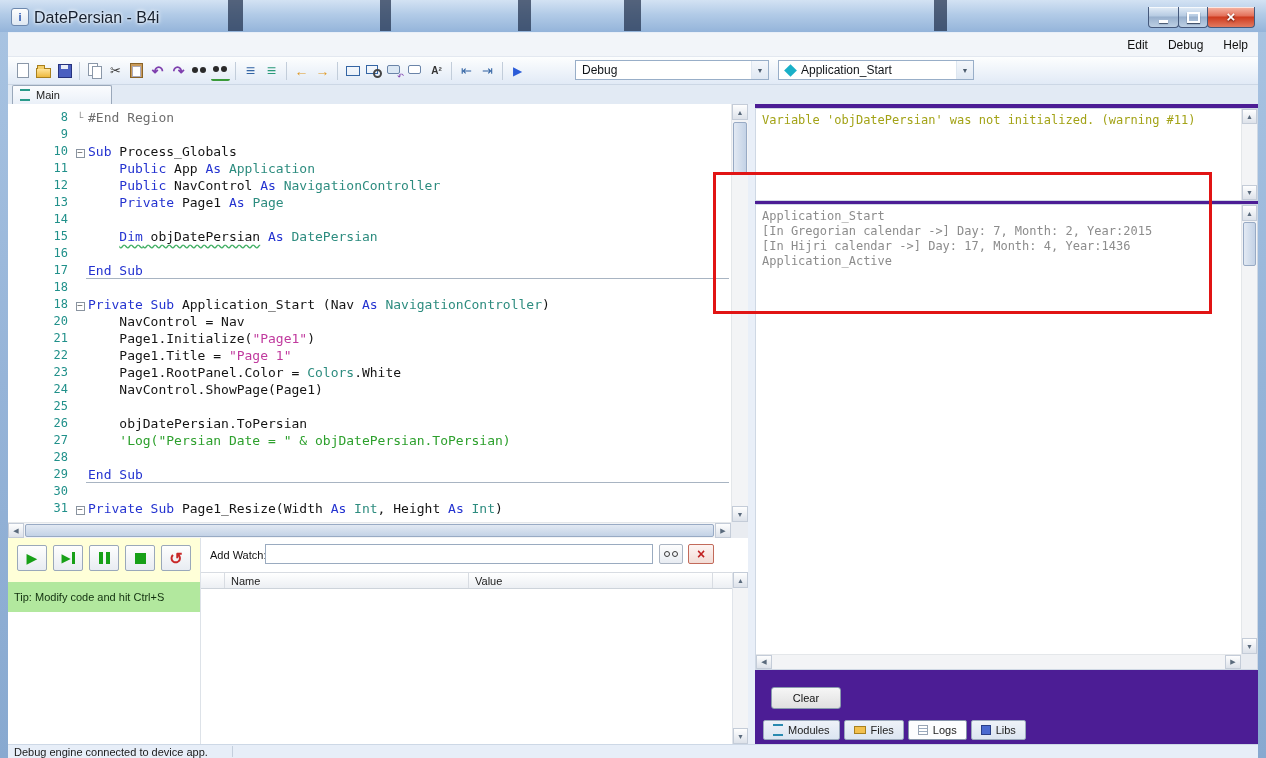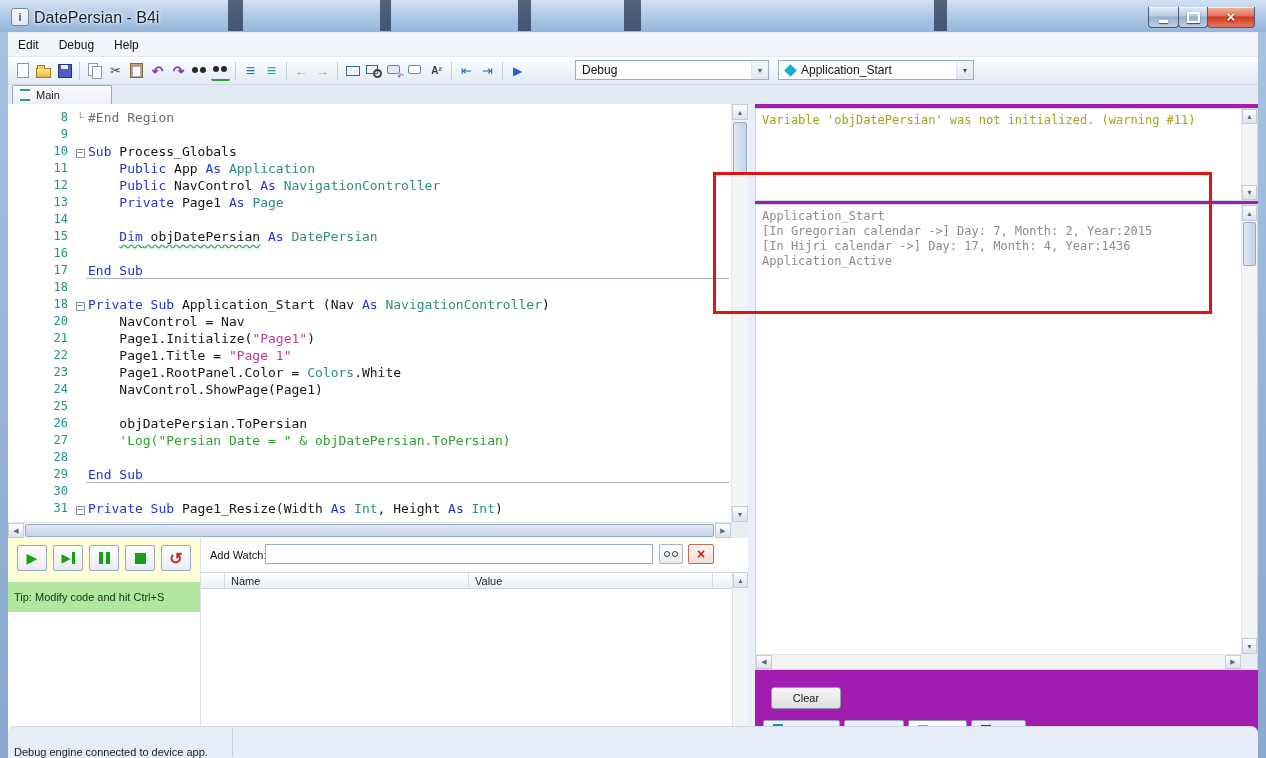--- a/index.html
+++ b/index.html
@@ -17,21 +17,21 @@
   .wbtn.minimize{width:29px}.wbtn.maximize{width:28px}
   .wbtn.close{width:46px;background:linear-gradient(180deg,#f6b7a6 0%,#e3705a 45%,#ce3a1e 50%,#e27a60 100%);}
   .wg{display:block;}
   .g-minimize{width:9px;height:3px;background:#fff;box-shadow:0 1px 1px rgba(40,55,80,.8);margin-top:8px;}
   .g-maximize{width:9px;height:7px;border:2px solid #fff;box-shadow:0 1px 1px rgba(40,55,80,.8);}
   .g-close::before{content:"×";color:#fff;font-size:15px;font-weight:bold;line-height:16px;text-shadow:0 1px 2px #5c150a;}
 
   .inner{position:absolute;left:8px;top:32px;right:8px;bottom:0;background:#e9eff8;}
 
   
-  .menubar{position:absolute;left:0;top:1px;right:0;height:23px;background:#f2f5f9;border-bottom:1px solid #e3e8f0;display:flex;align-items:center;padding-left:0;}
+  .menubar{position:absolute;left:0;top:1px;right:0;height:23px;background:#f2f5f9;border-bottom:1px solid #e3e8f0;display:flex;align-items:center;padding-left:6px;justify-content:flex-end;}
   .menu-item{font-size:12px;color:#111;padding:3px 10px;}
 
   
   .toolbar{position:absolute;left:0;top:25px;right:0;height:27px;background:linear-gradient(#fdfefe,#e1eaf6);border-bottom:1px solid #ccd7e5;}
   .tb-icons{position:absolute;left:4px;top:3px;display:flex;align-items:center;}
   .tbtn{position:relative;width:19px;height:19px;margin:0 1px;display:inline-flex;align-items:center;justify-content:center;border-radius:2px;}
   .tsep{width:1px;height:18px;background:#c2cdda;margin:0 4px;}
   .ic-new-file::before{content:"";width:10px;height:13px;background:#fff;border:1px solid #8a97a8;}
   .ic-open-folder::before{content:"";width:13px;height:8px;background:linear-gradient(#ffe49a,#edb93e);border:1px solid #a8801e;margin-top:4px;}
   .ic-open-folder::after{content:"";position:absolute;top:4px;left:3px;width:6px;height:3px;background:#f4cf6a;border:1px solid #a8801e;border-bottom:none;}
@@ -127,21 +127,21 @@
   .xg::before{content:"×";color:#c02020;font-size:14px;font-weight:bold;line-height:16px;}
   .wt-header{position:absolute;left:0;top:34px;right:16px;height:17px;background:linear-gradient(#ffffff,#eceff3);border-top:1px solid #d8dce2;border-bottom:1px solid #cdd3da;display:flex;box-sizing:border-box;}
   .wt-c0{width:24px;border-right:1px solid #d8dce2;box-sizing:border-box;}
   .wt-col{width:244px;border-right:1px solid #d8dce2;font-size:11px;color:#222;display:flex;align-items:center;padding-left:6px;box-sizing:border-box;}
   .wt-body{position:absolute;left:0;top:51px;right:16px;bottom:0;background:#fff;}
   .wt-vscroll{position:absolute;right:0;top:34px;width:16px;bottom:0;background:#f3f4f6;border-left:1px solid #e0e4ea;box-sizing:border-box;}
   .wt-vscroll .sb{position:absolute;left:0;right:0;height:16px;}
   .wt-vscroll .sb-up{top:0}.wt-vscroll .sb-down{bottom:0}
 
   
-  .logs{position:absolute;left:747px;top:72px;right:0;bottom:14px;background:#a21caf;padding-left:44px;}
+  .logs{position:absolute;left:747px;top:72px;right:0;bottom:14px;background:#4c1d95;padding-left:44px;}
   .warn-box{position:absolute;left:0;top:4px;right:0;height:93px;background:#fff;border:1px solid #cfd8e4;box-sizing:border-box;}
   .warn-text{padding:4px 6px;font:12px/15px "DejaVu Sans Mono",monospace;color:#a3a317;white-space:pre;}
   .wb-vscroll{position:absolute;right:0;top:0;bottom:0;width:16px;background:#f3f4f6;border-left:1px solid #e4e7ea;box-sizing:border-box;}
   .wb-vscroll .sb{position:absolute;left:0;right:0;height:15px;}
   .wb-vscroll .sb-up{top:0}.wb-vscroll .sb-down{bottom:0}
   .log-box{position:absolute;left:0;top:100px;right:0;height:466px;background:#fff;border:1px solid #cfd8e4;box-sizing:border-box;}
   .log-lines{position:absolute;left:6px;top:4px;right:20px;}
   .log-line{font:12px/15px "DejaVu Sans Mono",monospace;color:#8c8c8c;white-space:pre;}
   .lb-vscroll{position:absolute;right:0;top:0;width:16px;bottom:15px;background:#f3f4f6;border-left:1px solid #e4e7ea;box-sizing:border-box;}
   .lb-vscroll .sb{position:absolute;left:0;right:0;height:16px;}
@@ -155,21 +155,21 @@
   .btabs{position:absolute;left:8px;top:616px;display:flex;gap:4px;}
   .btab{height:20px;padding:0 9px;border:1px solid #9aa8bc;background:linear-gradient(#eef2f8,#dce5f1);font-size:11px;color:#222;display:flex;align-items:center;gap:5px;border-radius:2px;box-sizing:border-box;}
   .btab.active{background:#fcfdfe;border-color:#8694aa;}
   .ti{display:inline-block;}
   .ti-modules{width:10px;height:8px;border-top:2px solid #2a8ab0;border-bottom:2px solid #2a8ab0;}
   .ti-folder{width:12px;height:8px;background:#f2c04e;border:1px solid #a8801e;box-sizing:border-box;}
   .ti-logs{width:10px;height:10px;border:1px solid #98a4b4;background:repeating-linear-gradient(#fff 0 2px,#9aabc0 2px 3px);box-sizing:border-box;}
   .ti-libs{width:10px;height:10px;background:#4a6ad0;border:1px solid #2a3f88;box-sizing:border-box;}
 
   
-  .statusbar{position:absolute;left:0;right:0;bottom:0;height:32px;background:#e7eef8;border-top:1px solid #cdd8e6;display:flex;align-items:flex-end;padding-left:6px;font-size:11px;color:#1a1a1a;box-sizing:border-box;border-radius:7px;}
+  .statusbar{position:absolute;left:0;right:0;bottom:0;height:14px;background:#e7eef8;border-top:1px solid #cdd8e6;display:flex;align-items:center;padding-left:6px;font-size:11px;color:#1a1a1a;box-sizing:border-box;}
   .status-div{position:absolute;left:224px;top:1px;bottom:1px;border-left:1px solid #c4cfdd;}
 
   
   .red-rect{position:absolute;left:713px;top:172px;width:493px;height:136px;border:3px solid #e11414;z-index:50;pointer-events:none;}
 </style>
 </head>
 <body>
 
 <div class="stage">
 

